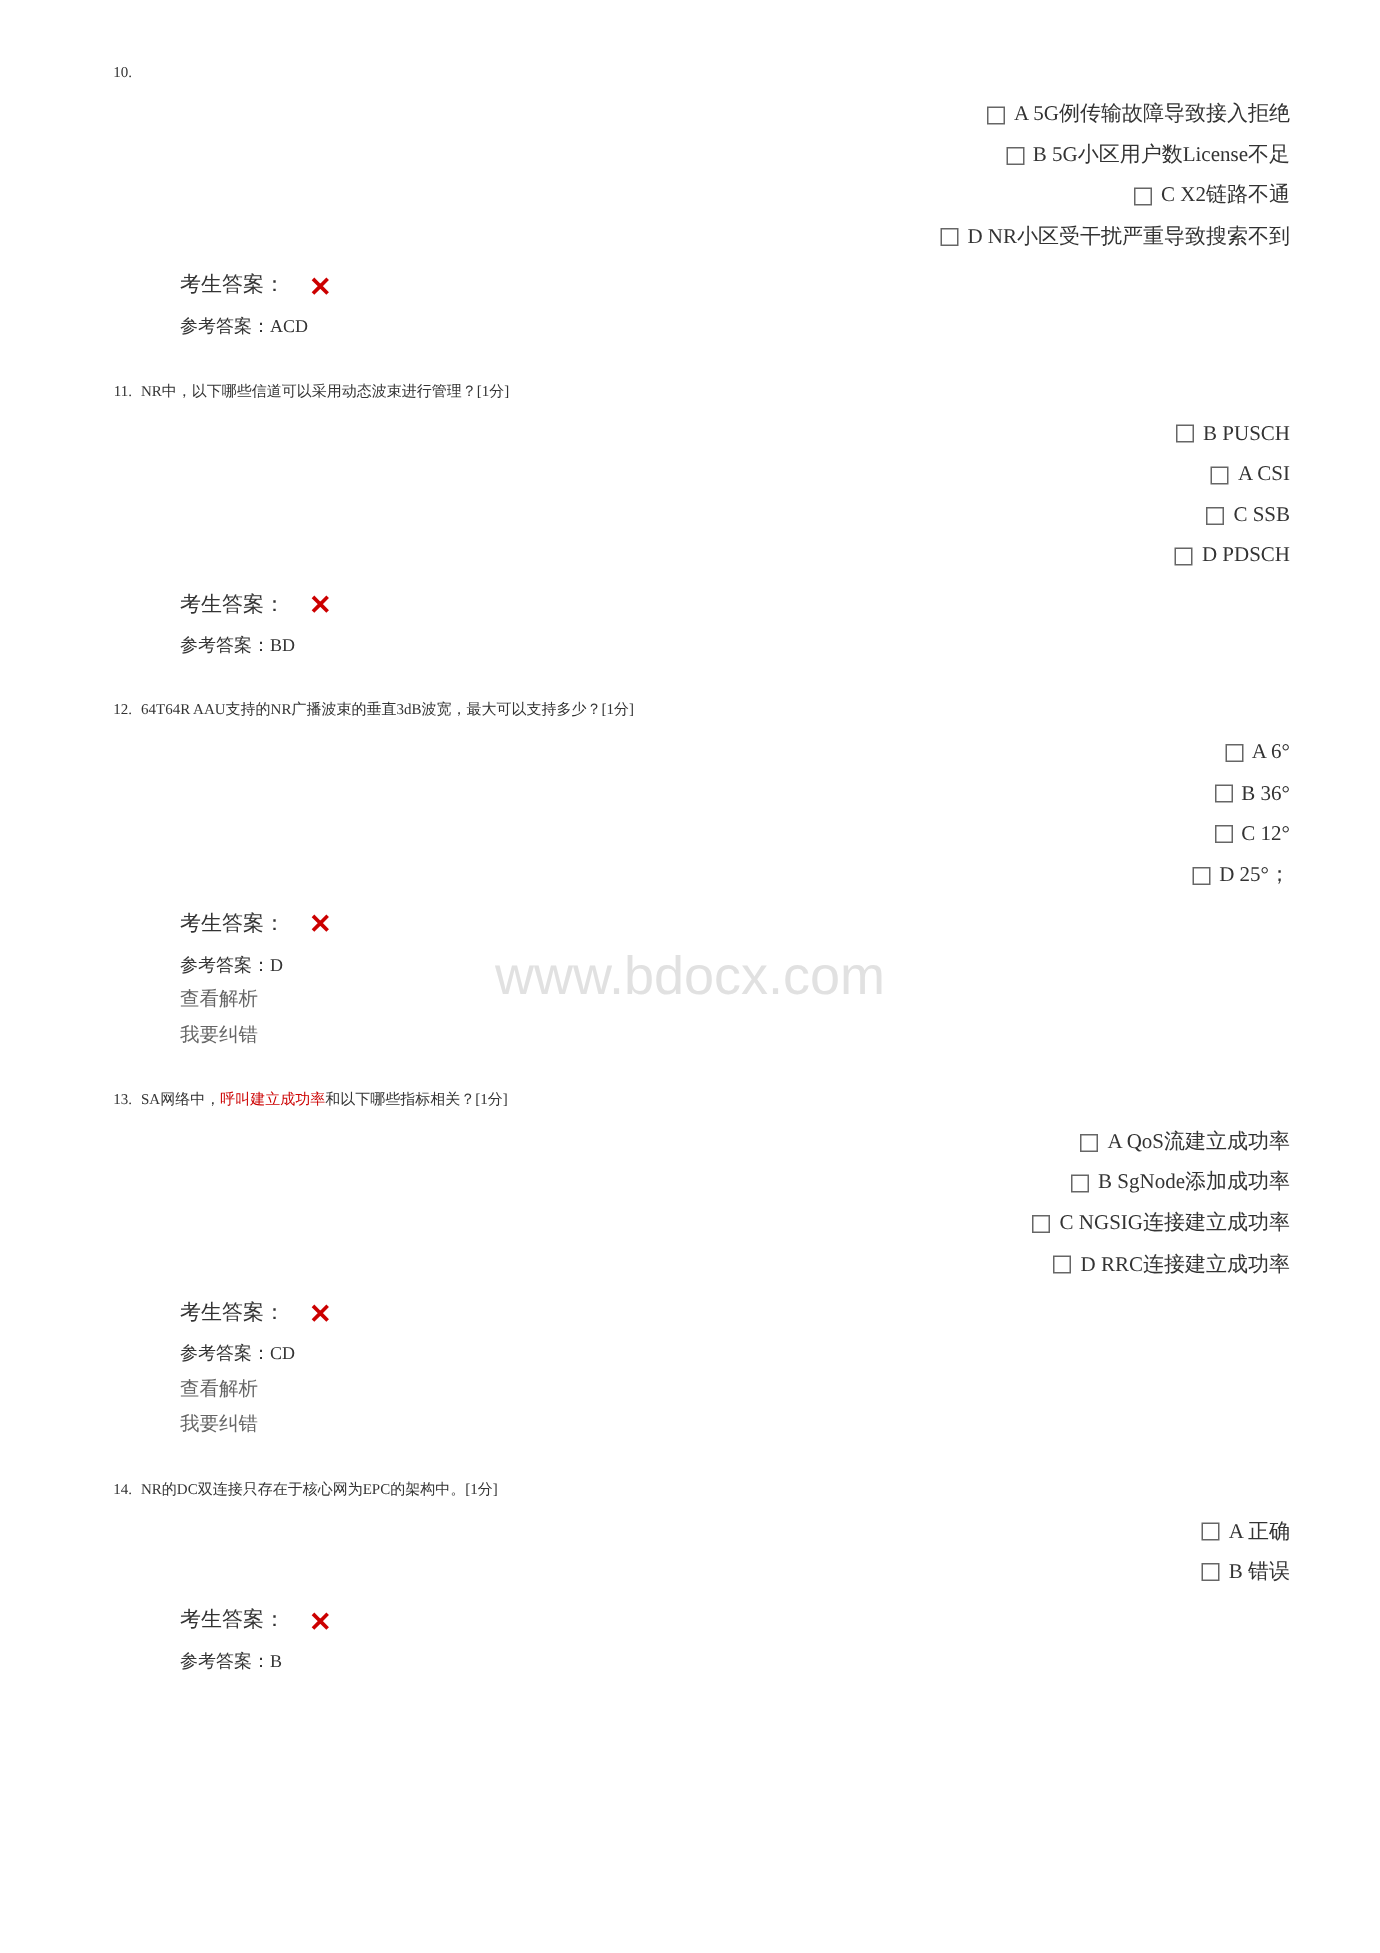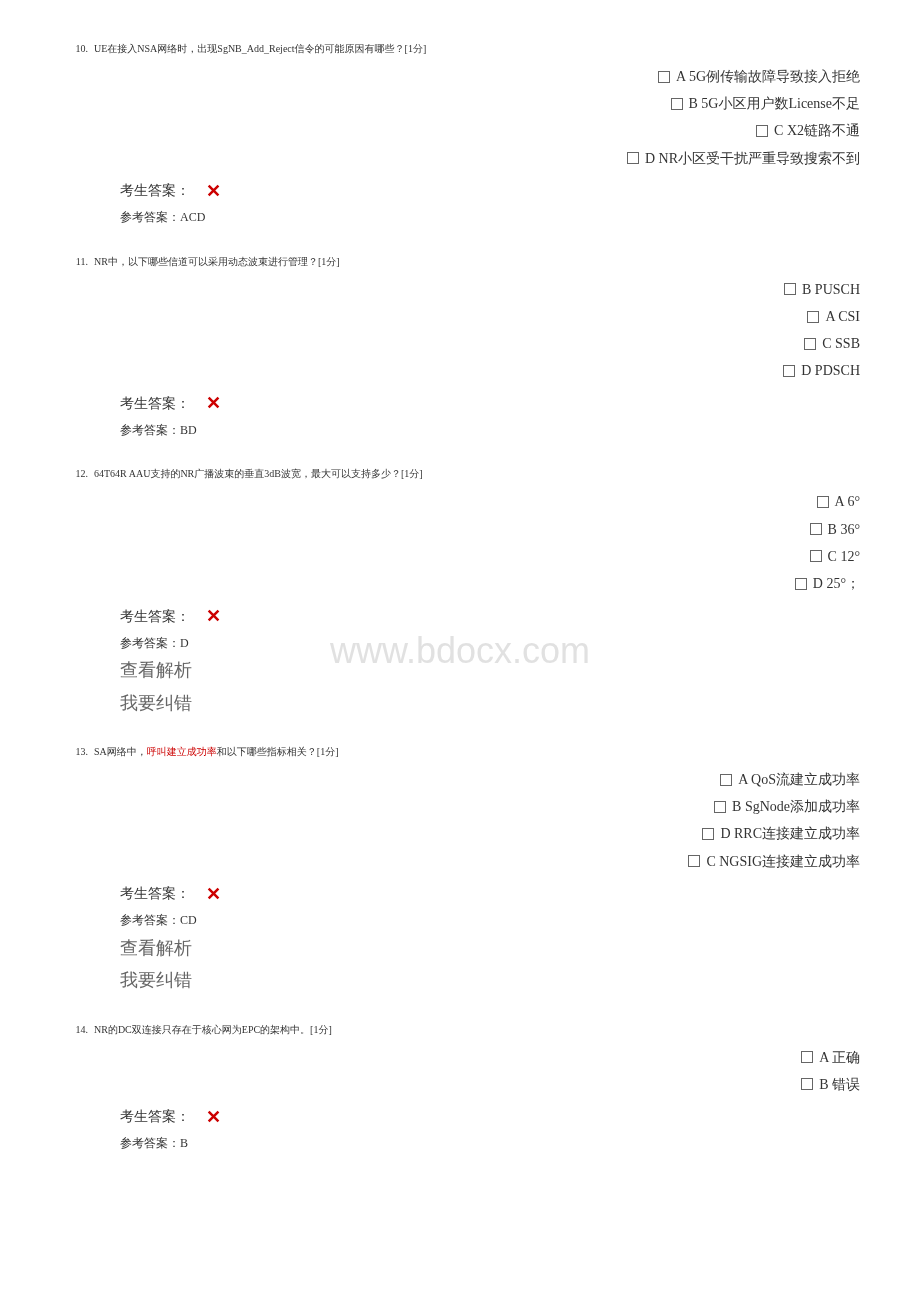--- a/index.html
+++ b/index.html
@@ -59,21 +59,21 @@
       font-weight: bold;
     }
     .ref-answer {
       padding-left: 60px;
       color: #333;
       font-size: 12px;
     }
     .action-link {
       padding-left: 60px;
       color: #666;
-      font-size: 18px;
+      font-size: 13px;
       cursor: pointer;
     }
     .watermark {
       position: fixed;
       top: 50%;
       left: 50%;
       transform: translate(-50%, -50%);
       color: rgba(180,180,180,0.4);
       font-size: 36px;
       font-family: Liberation Sans, sans-serif;
@@ -84,21 +84,20 @@
   </style>
 </head>
 <body>
 
 <div class="watermark">www.bdocx.com</div>
 
 <div id="questions-container">
     <div class="question-block">
       <div class="question-title">
         <span class="question-num">10.</span>
-        <span>UE在接入NSA网络时，出现SgNB_Add_Reject信令的可能原因有哪些？[1分]</span>
       </div>
       <div class="options">
         <div class="option-row">
           <span class="checkbox"></span>
           <span>A 5G例传输故障导致接入拒绝</span>
         </div>
         <div class="option-row">
           <span class="checkbox"></span>
           <span>B 5G小区用户数License不足</span>
         </div>
@@ -186,25 +185,25 @@
         <div class="option-row">
           <span class="checkbox"></span>
           <span>A QoS流建立成功率</span>
         </div>
         <div class="option-row">
           <span class="checkbox"></span>
           <span>B SgNode添加成功率</span>
         </div>
         <div class="option-row">
           <span class="checkbox"></span>
+          <span>C NGSIG连接建立成功率</span>
+        </div>
+        <div class="option-row">
+          <span class="checkbox"></span>
           <span>D RRC连接建立成功率</span>
-        </div>
-        <div class="option-row">
-          <span class="checkbox"></span>
-          <span>C NGSIG连接建立成功率</span>
         </div>
       </div>
       <div class="answer-row">
         <span class="answer-label">考生答案：</span>
         <span class="wrong-icon">✕</span>
       </div>
       <div class="ref-answer">参考答案：CD</div>
       <div class="action-link">查看解析</div>
       <div class="action-link">我要纠错</div>
     </div>

